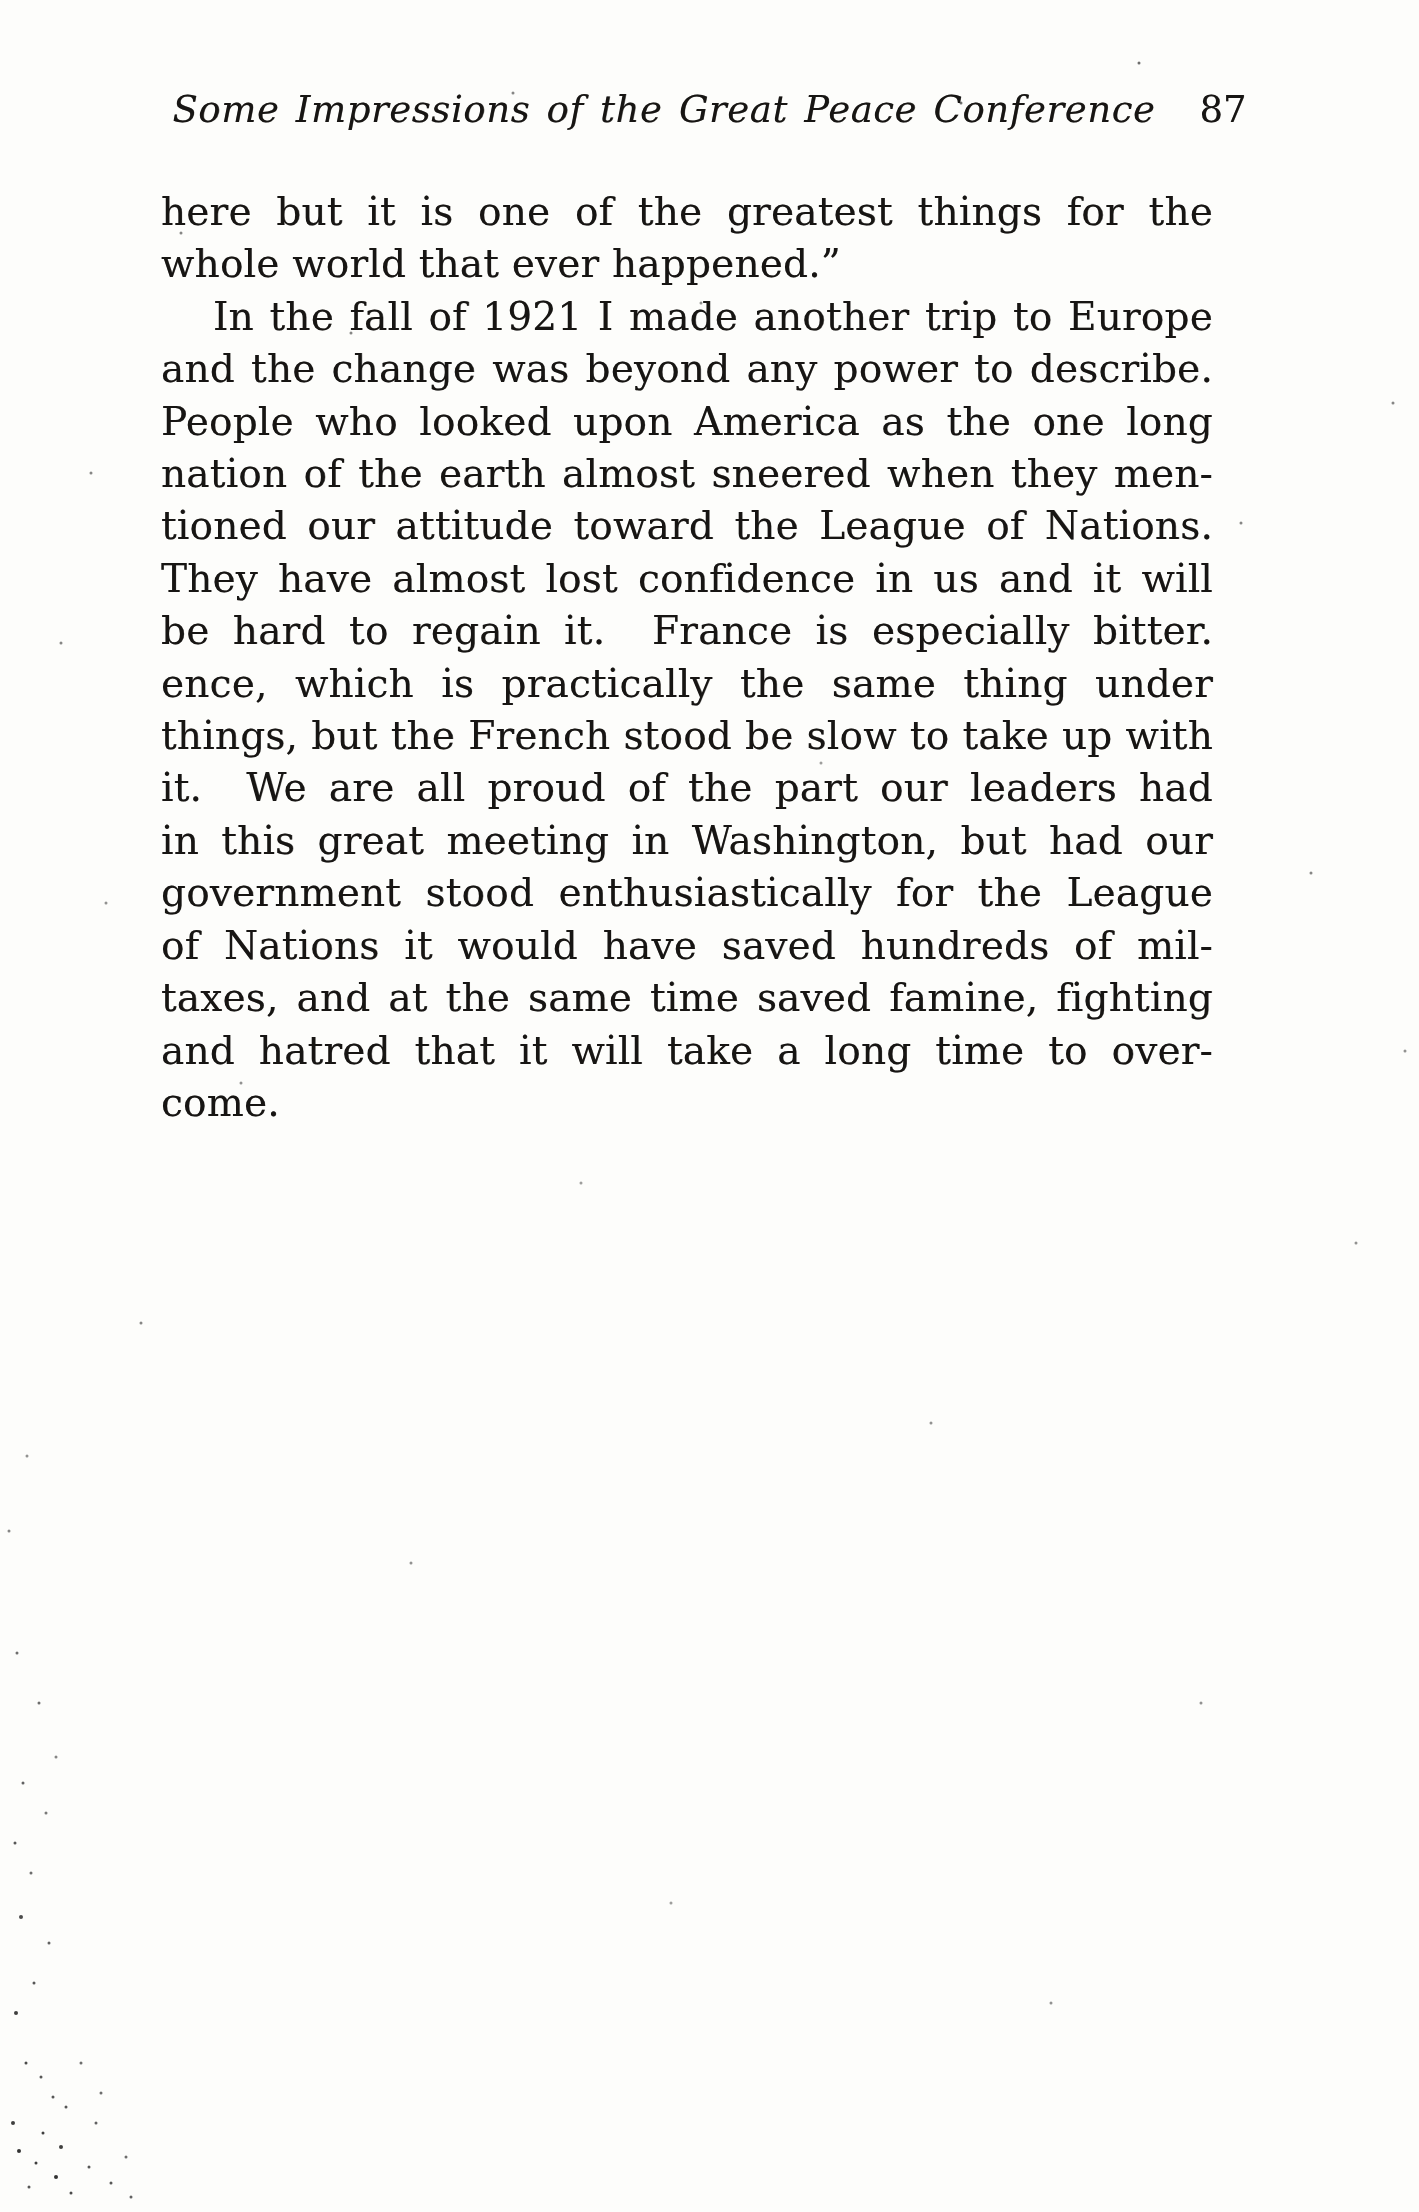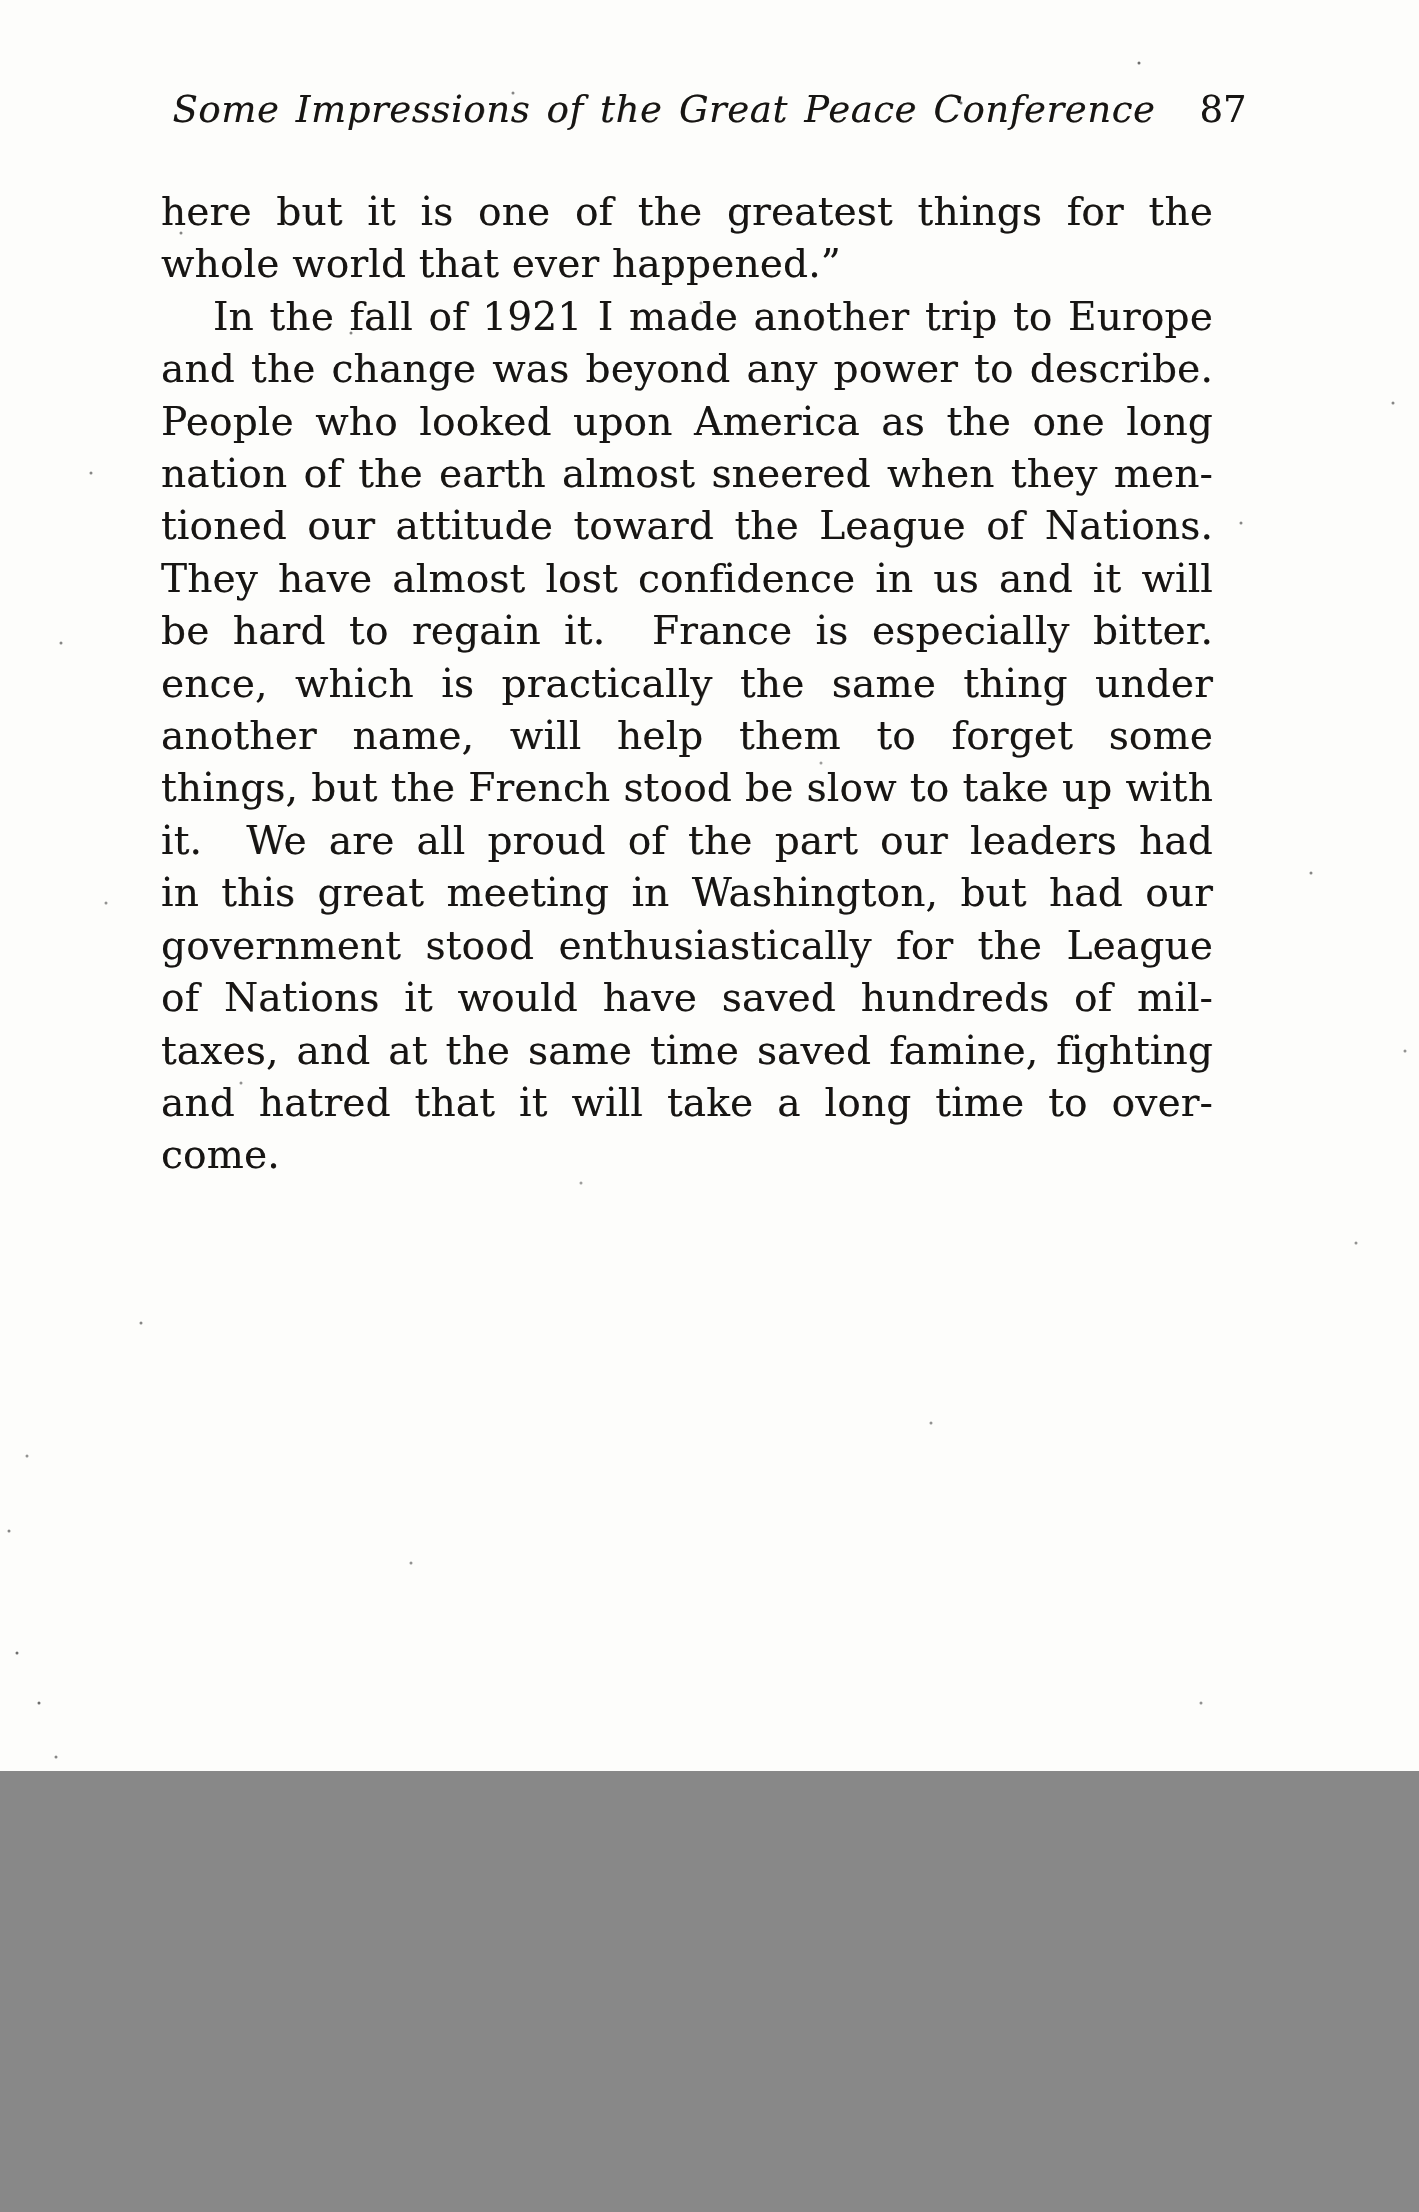--- a/index.html
+++ b/index.html
@@ -1,19 +1,19 @@
 <!DOCTYPE html>
 <html><head>
 <meta charset="utf-8">
 <style>
   html, body { margin: 0; padding: 0; background: #888; }
   .page {
     position: relative;
     width: 1419px;
-    height: 1771px;
+    height: 2212px;
     background: #fdfdfb;
     overflow: hidden;
     font-family: "DejaVu Serif", "Liberation Serif", serif;
     color: #171513;
   }
   .running-header {
     position: absolute;
     top: 88px;
     left: 0;
     width: 100%;
@@ -127,21 +127,20 @@
     <div class="line">here but it is one of the greatest things for the</div>
     <div class="line para-end">whole world that ever happened.”</div>
     <div class="line indent">In the fall of 1921 I made another trip to Europe</div>
     <div class="line">and the change was beyond any power to describe.</div>
     <div class="line">People who looked upon America as the one long</div>
     <div class="line">nation of the earth almost sneered when they men-</div>
     <div class="line">tioned our attitude toward the League of Nations.</div>
     <div class="line">They have almost lost confidence in us and it will</div>
     <div class="line">be hard to regain it.  France is especially bitter.</div>
     <div class="line">ence, which is practically the same thing under</div>
-    <div class="line">another name, will help them to forget some</div>
     <div class="line">things, but the French stood be slow to take up with</div>
     <div class="line">it.  We are all proud of the part our leaders had</div>
     <div class="line">in this great meeting in Washington, but had our</div>
     <div class="line">government stood enthusiastically for the League</div>
     <div class="line">of Nations it would have saved hundreds of mil-</div>
     <div class="line">taxes, and at the same time saved famine, fighting</div>
     <div class="line">and hatred that it will take a long time to over-</div>
     <div class="line para-end">come.</div>
   </div>
 

